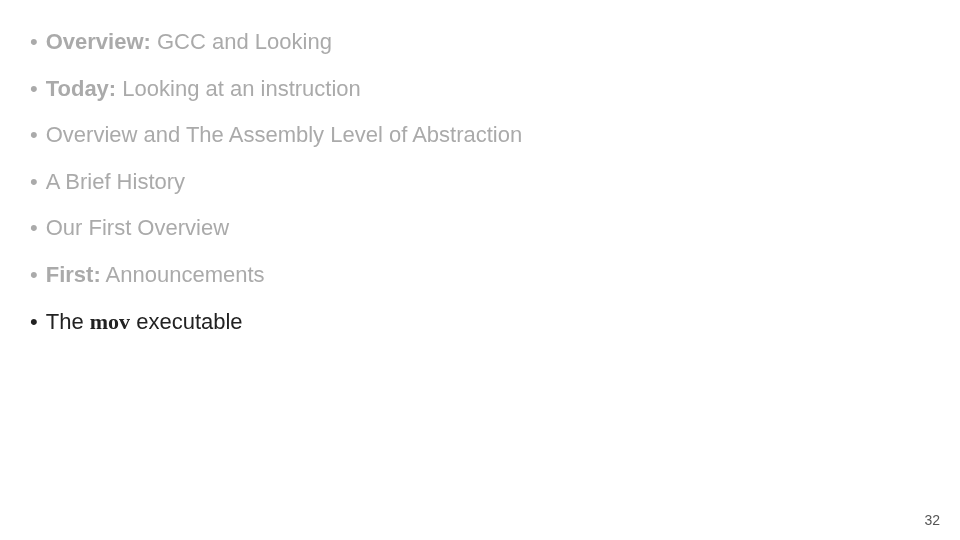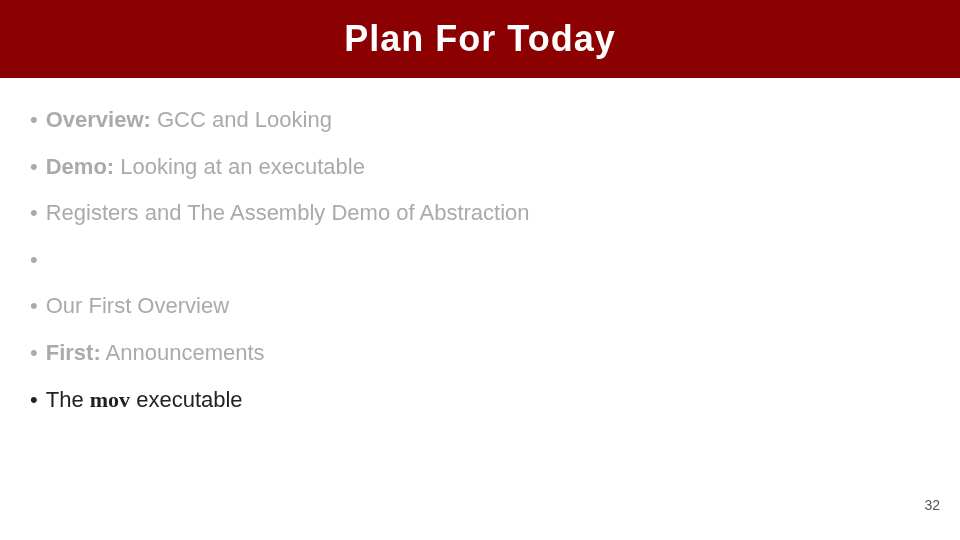--- a/index.html
+++ b/index.html
@@ -71,61 +71,59 @@
       font-weight: bold;
     }
 
     .mono-label {
       font-weight: bold;
       font-family: Liberation Serif, serif;
     }
 
     .page-number {
       position: absolute;
-      bottom: 27px;
+      bottom: 12px;
       right: 20px;
       font-size: 14px;
       color: #555555;
     }
   </style>
 </head>
 <body>
 
 <div class="slide-container">
 
-  <div class="title-bar">
-    <span class="title-text">Plan For Today</span>
-  </div>
 
   <div class="content-area">
     <ul class="bullet-list">
 
       <li class="bullet-item">
         <span class="bullet-dot">•</span>
         <span>
           <span class="bold-label">Overview:</span>
           <span> GCC and Looking</span>
         </span>
       </li>
 
       <li class="bullet-item">
         <span class="bullet-dot">•</span>
         <span>
-          <span class="bold-label">Demo:</span>
-          <span> Looking at an executable</span>
+          <span class="bold-label">Today:</span>
+          <span> Looking at an instruction</span>
         </span>
       </li>
 
       <li class="bullet-item">
         <span class="bullet-dot">•</span>
-        <span>Registers and The Assembly Demo of Abstraction</span>
+        <span>Overview and The Assembly Level of Abstraction</span>
       </li>
 
       <li class="bullet-item">
         <span class="bullet-dot">•</span>
+        <span>A Brief History</span>
       </li>
 
       <li class="bullet-item">
         <span class="bullet-dot">•</span>
         <span>Our First Overview</span>
       </li>
 
       <li class="bullet-item">
         <span class="bullet-dot">•</span>
         <span>

